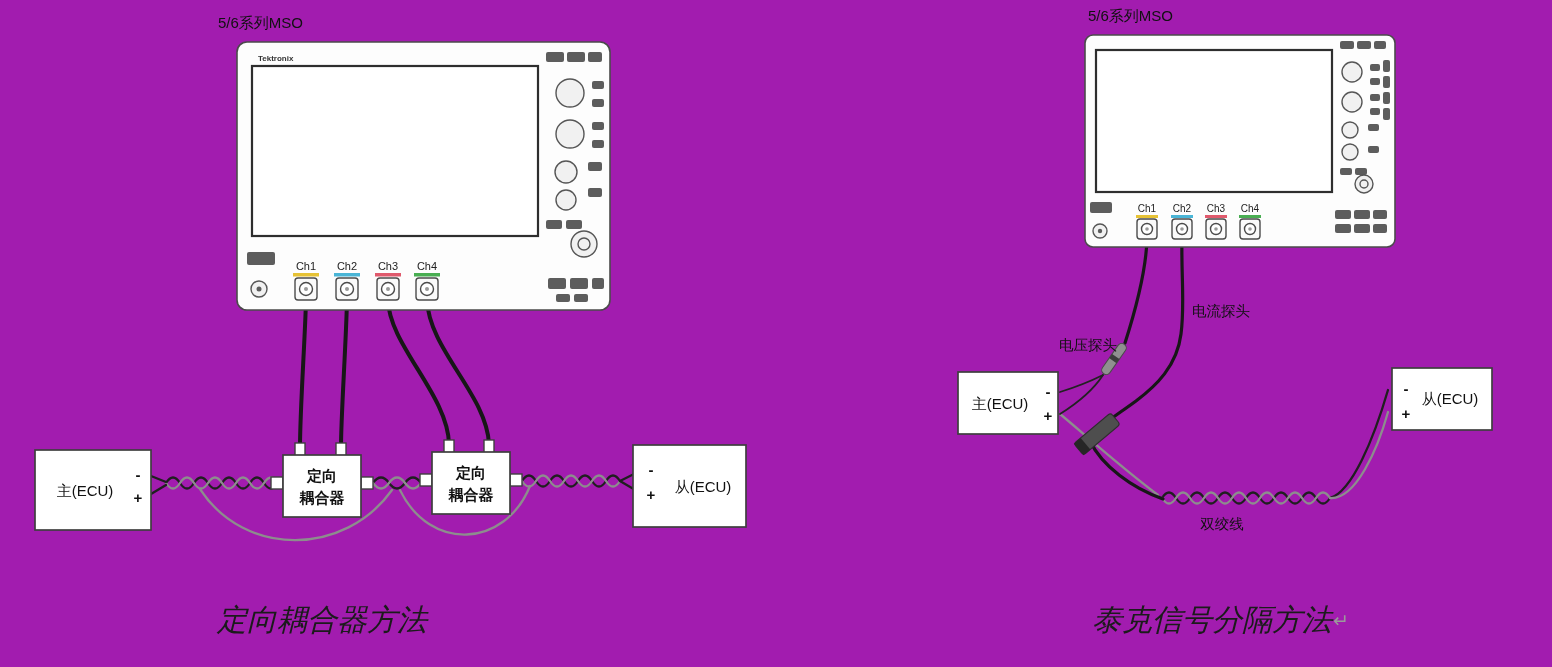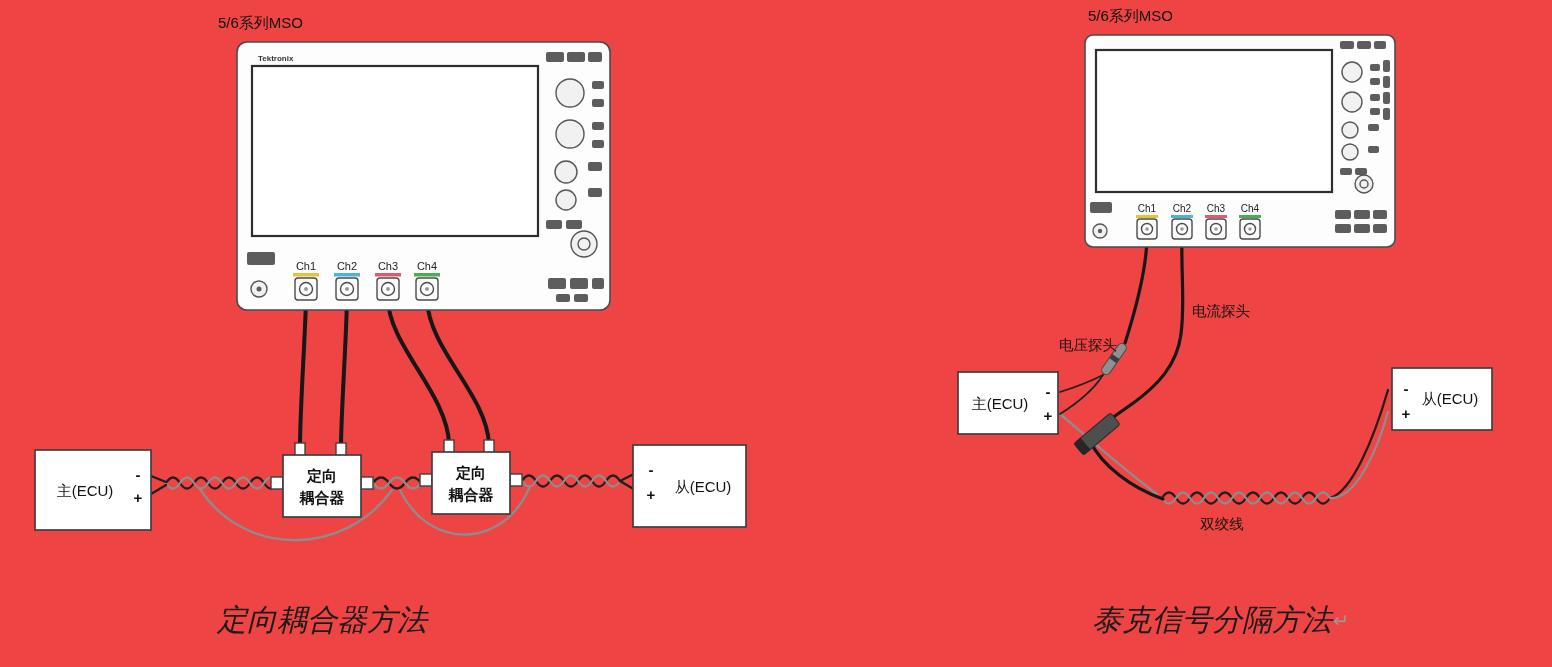--- a/index.html
+++ b/index.html
@@ -1,16 +1,16 @@
 <!DOCTYPE html>
 <html><head>
 <meta charset="utf-8">
 <style>
   html,body{margin:0;padding:0;background:#ffffff;}
-  .canvas{position:relative;width:1552px;height:667px;background:#ef4444;overflow:hidden;}
+  .canvas{position:relative;width:1552px;height:667px;background:#a21caf;overflow:hidden;}
   svg{display:block;}
   text{font-family:"Liberation Sans","DejaVu Sans",sans-serif;}
   .scope-title{font-size:15px;fill:#111;}
   .brand{font-size:8px;fill:#333;font-weight:bold;}
   .ch-label{font-size:11px;fill:#222;text-anchor:middle;}
   .ch-label-sm{font-size:10px;fill:#222;text-anchor:middle;}
   .box-label{font-size:15px;fill:#111;text-anchor:middle;}
   .coupler-label{font-size:15px;fill:#111;text-anchor:middle;font-weight:bold;}
   .terminal{font-size:15px;fill:#111;font-weight:bold;text-anchor:middle;}
   .small-label{font-size:14.5px;fill:#111;text-anchor:middle;}

